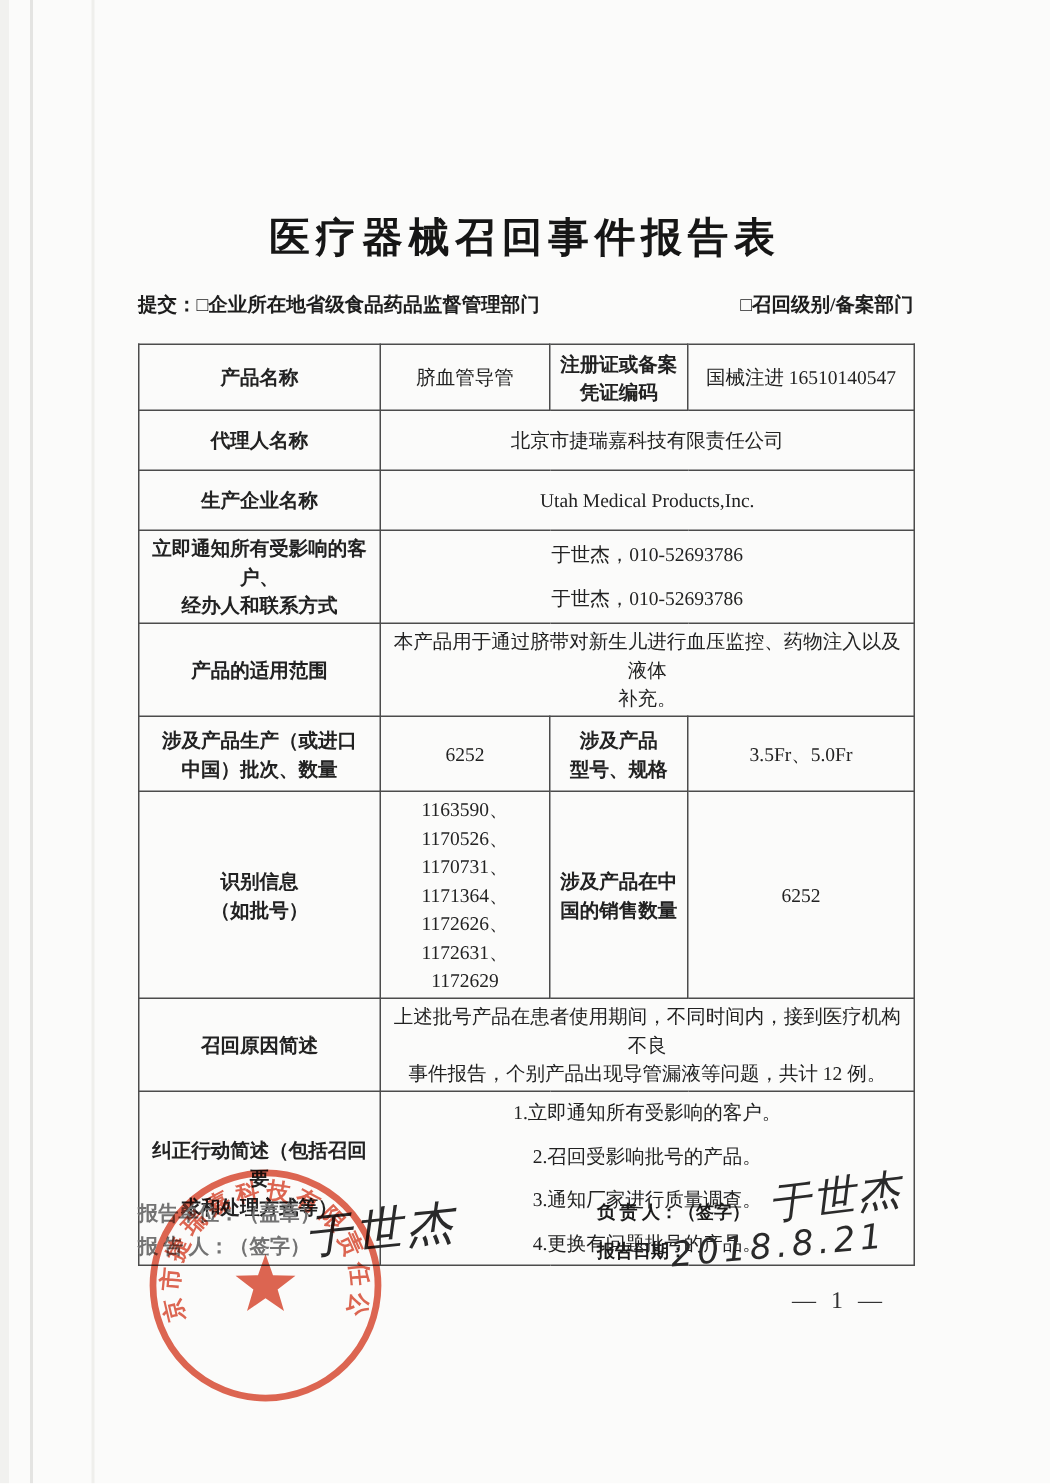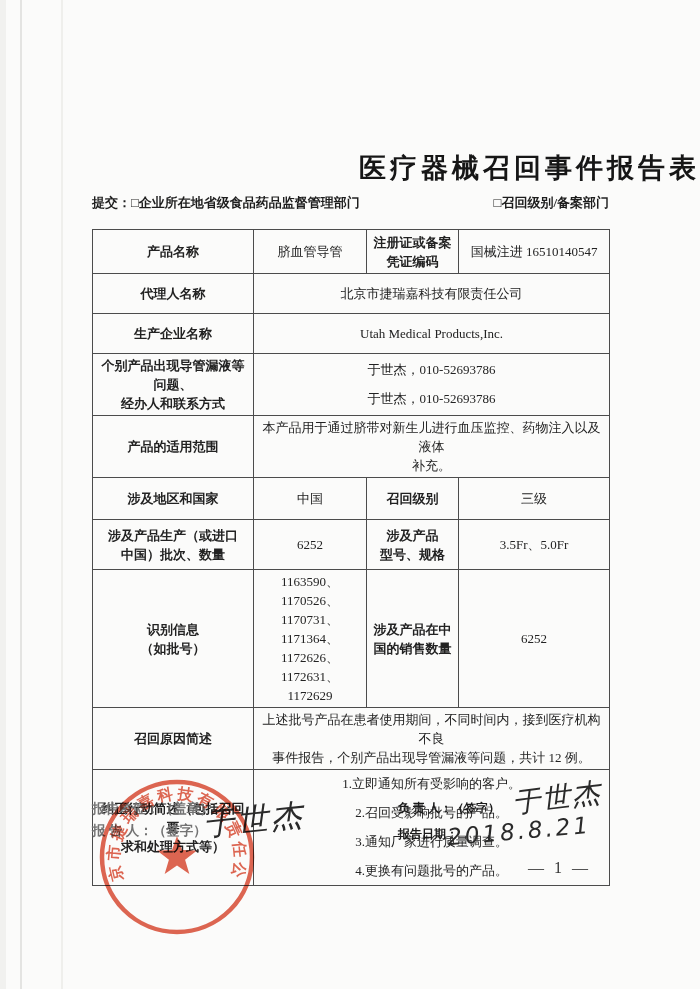--- a/index.html
+++ b/index.html
@@ -8,22 +8,22 @@
     position:relative; width:700px; height:989px;
     background:#fbfbfa; overflow:hidden;
     font-family:"Liberation Serif", serif; color:#1d1d1d;
   }
   
   .edge-strip  { position:absolute; left:0; top:0; width:6px; height:100%; background:#f1f1ef; }
   .edge-line-a { position:absolute; left:20px; top:0; width:2px; height:100%; background:#e4e4e2; }
   .edge-line-b { position:absolute; left:61px; top:0; width:2px; height:100%; background:#efefec; }
 
   .title {
-    position:absolute; top:150px; left:0; width:100%;
-    text-align:right; font-size:27px; font-weight:bold; letter-spacing:4px;
+    position:absolute; top:140px; left:0; width:100%;
+    text-align:center; font-size:27px; font-weight:bold; letter-spacing:4px;
     color:#161616;
   }
   .submit-row {
     position:absolute; top:194px; left:92px; width:517px;
     display:flex; justify-content:space-between;
     font-size:13px; font-weight:bold;
   }
 
   table.report {
     position:absolute; top:229px; left:92px; width:517px;
@@ -101,36 +101,30 @@
       </tr>
       <tr class="h40">
         <td class="lbl">代理人名称</td>
         <td colspan="3">北京市捷瑞嘉科技有限责任公司</td>
       </tr>
       <tr class="h40">
         <td class="lbl">生产企业名称</td>
         <td colspan="3">Utah Medical Products,Inc.</td>
       </tr>
       <tr class="h52">
-        <td class="lbl pre">个别产品出现导管漏液等问题、
+        <td class="lbl pre">立即通知所有受影响的客户、
 经办人和联系方式</td>
         <td colspan="3" class="gap-lines">于世杰，010-52693786
 
 于世杰，010-52693786</td>
       </tr>
       <tr class="h44b">
         <td class="lbl">产品的适用范围</td>
         <td colspan="3" class="pre">本产品用于通过脐带对新生儿进行血压监控、药物注入以及液体
 补充。</td>
-      </tr>
-      <tr class="h42">
-        <td class="lbl">涉及地区和国家</td>
-        <td>中国</td>
-        <td class="lbl">召回级别</td>
-        <td>三级</td>
       </tr>
       <tr class="h50">
         <td class="lbl pre">涉及产品生产（或进口
 中国）批次、数量</td>
         <td>6252</td>
         <td class="lbl pre">涉及产品
 型号、规格</td>
         <td>3.5Fr、5.0Fr</td>
       </tr>
       <tr class="h72">

